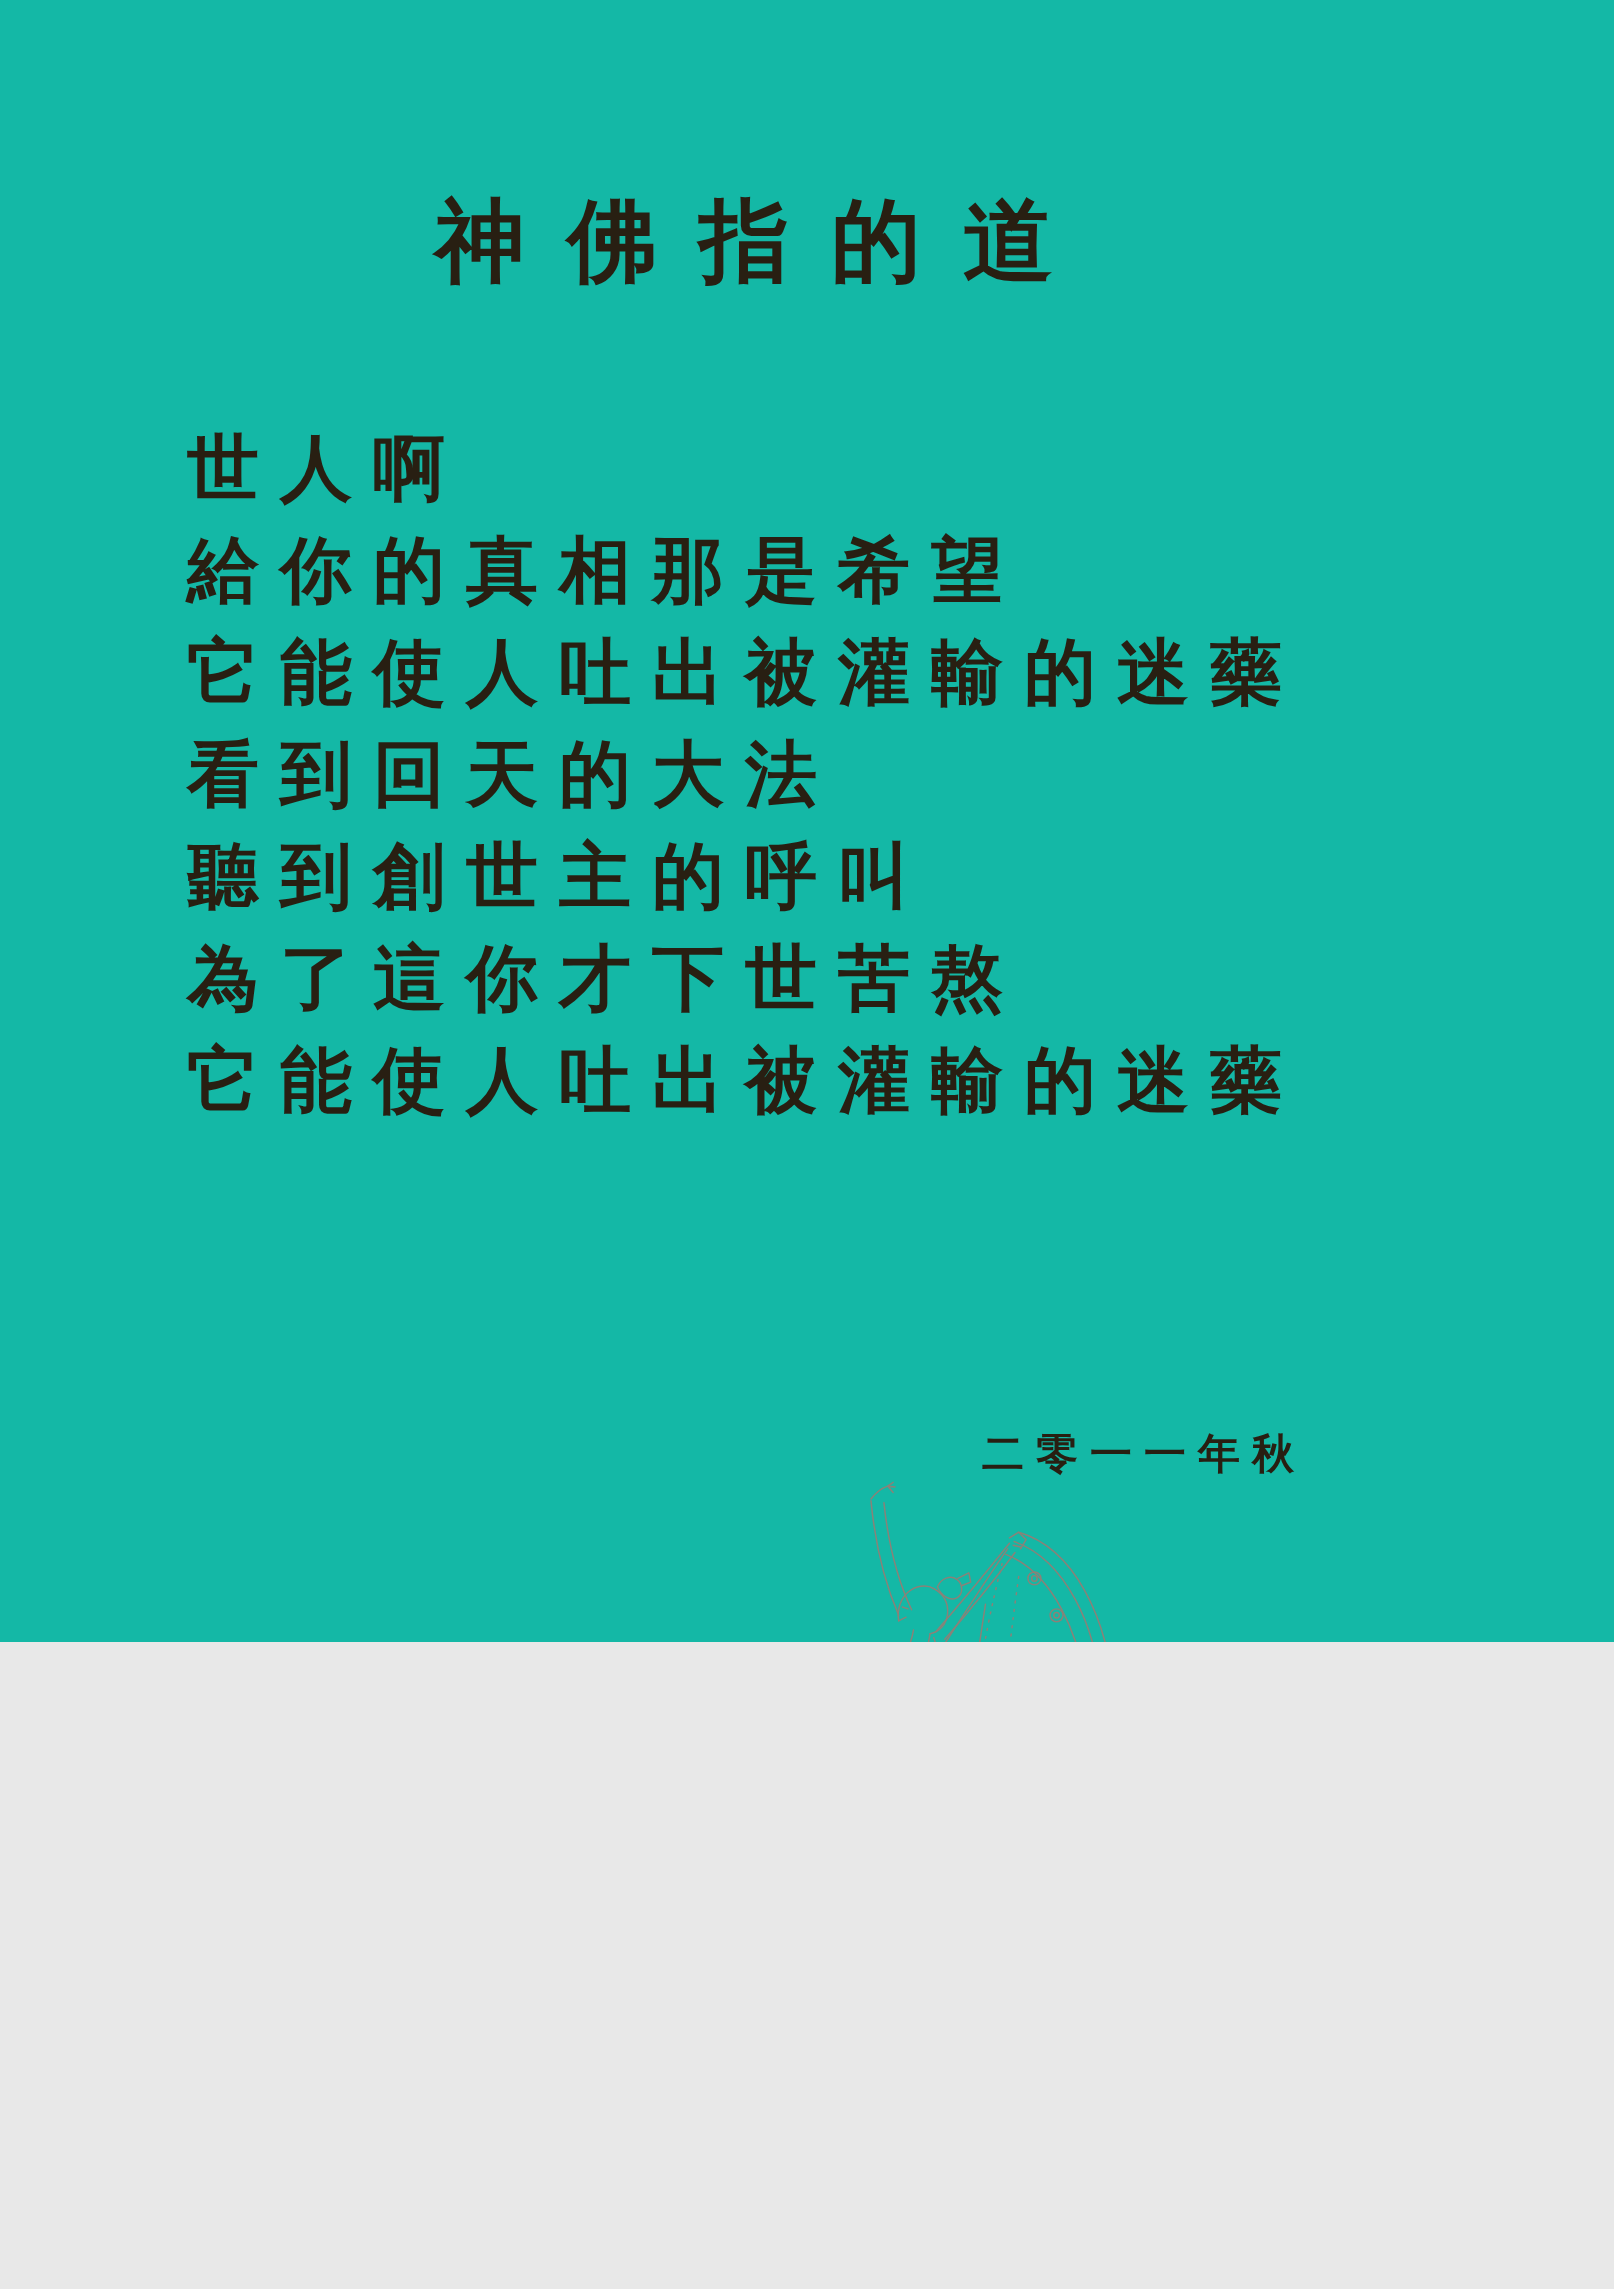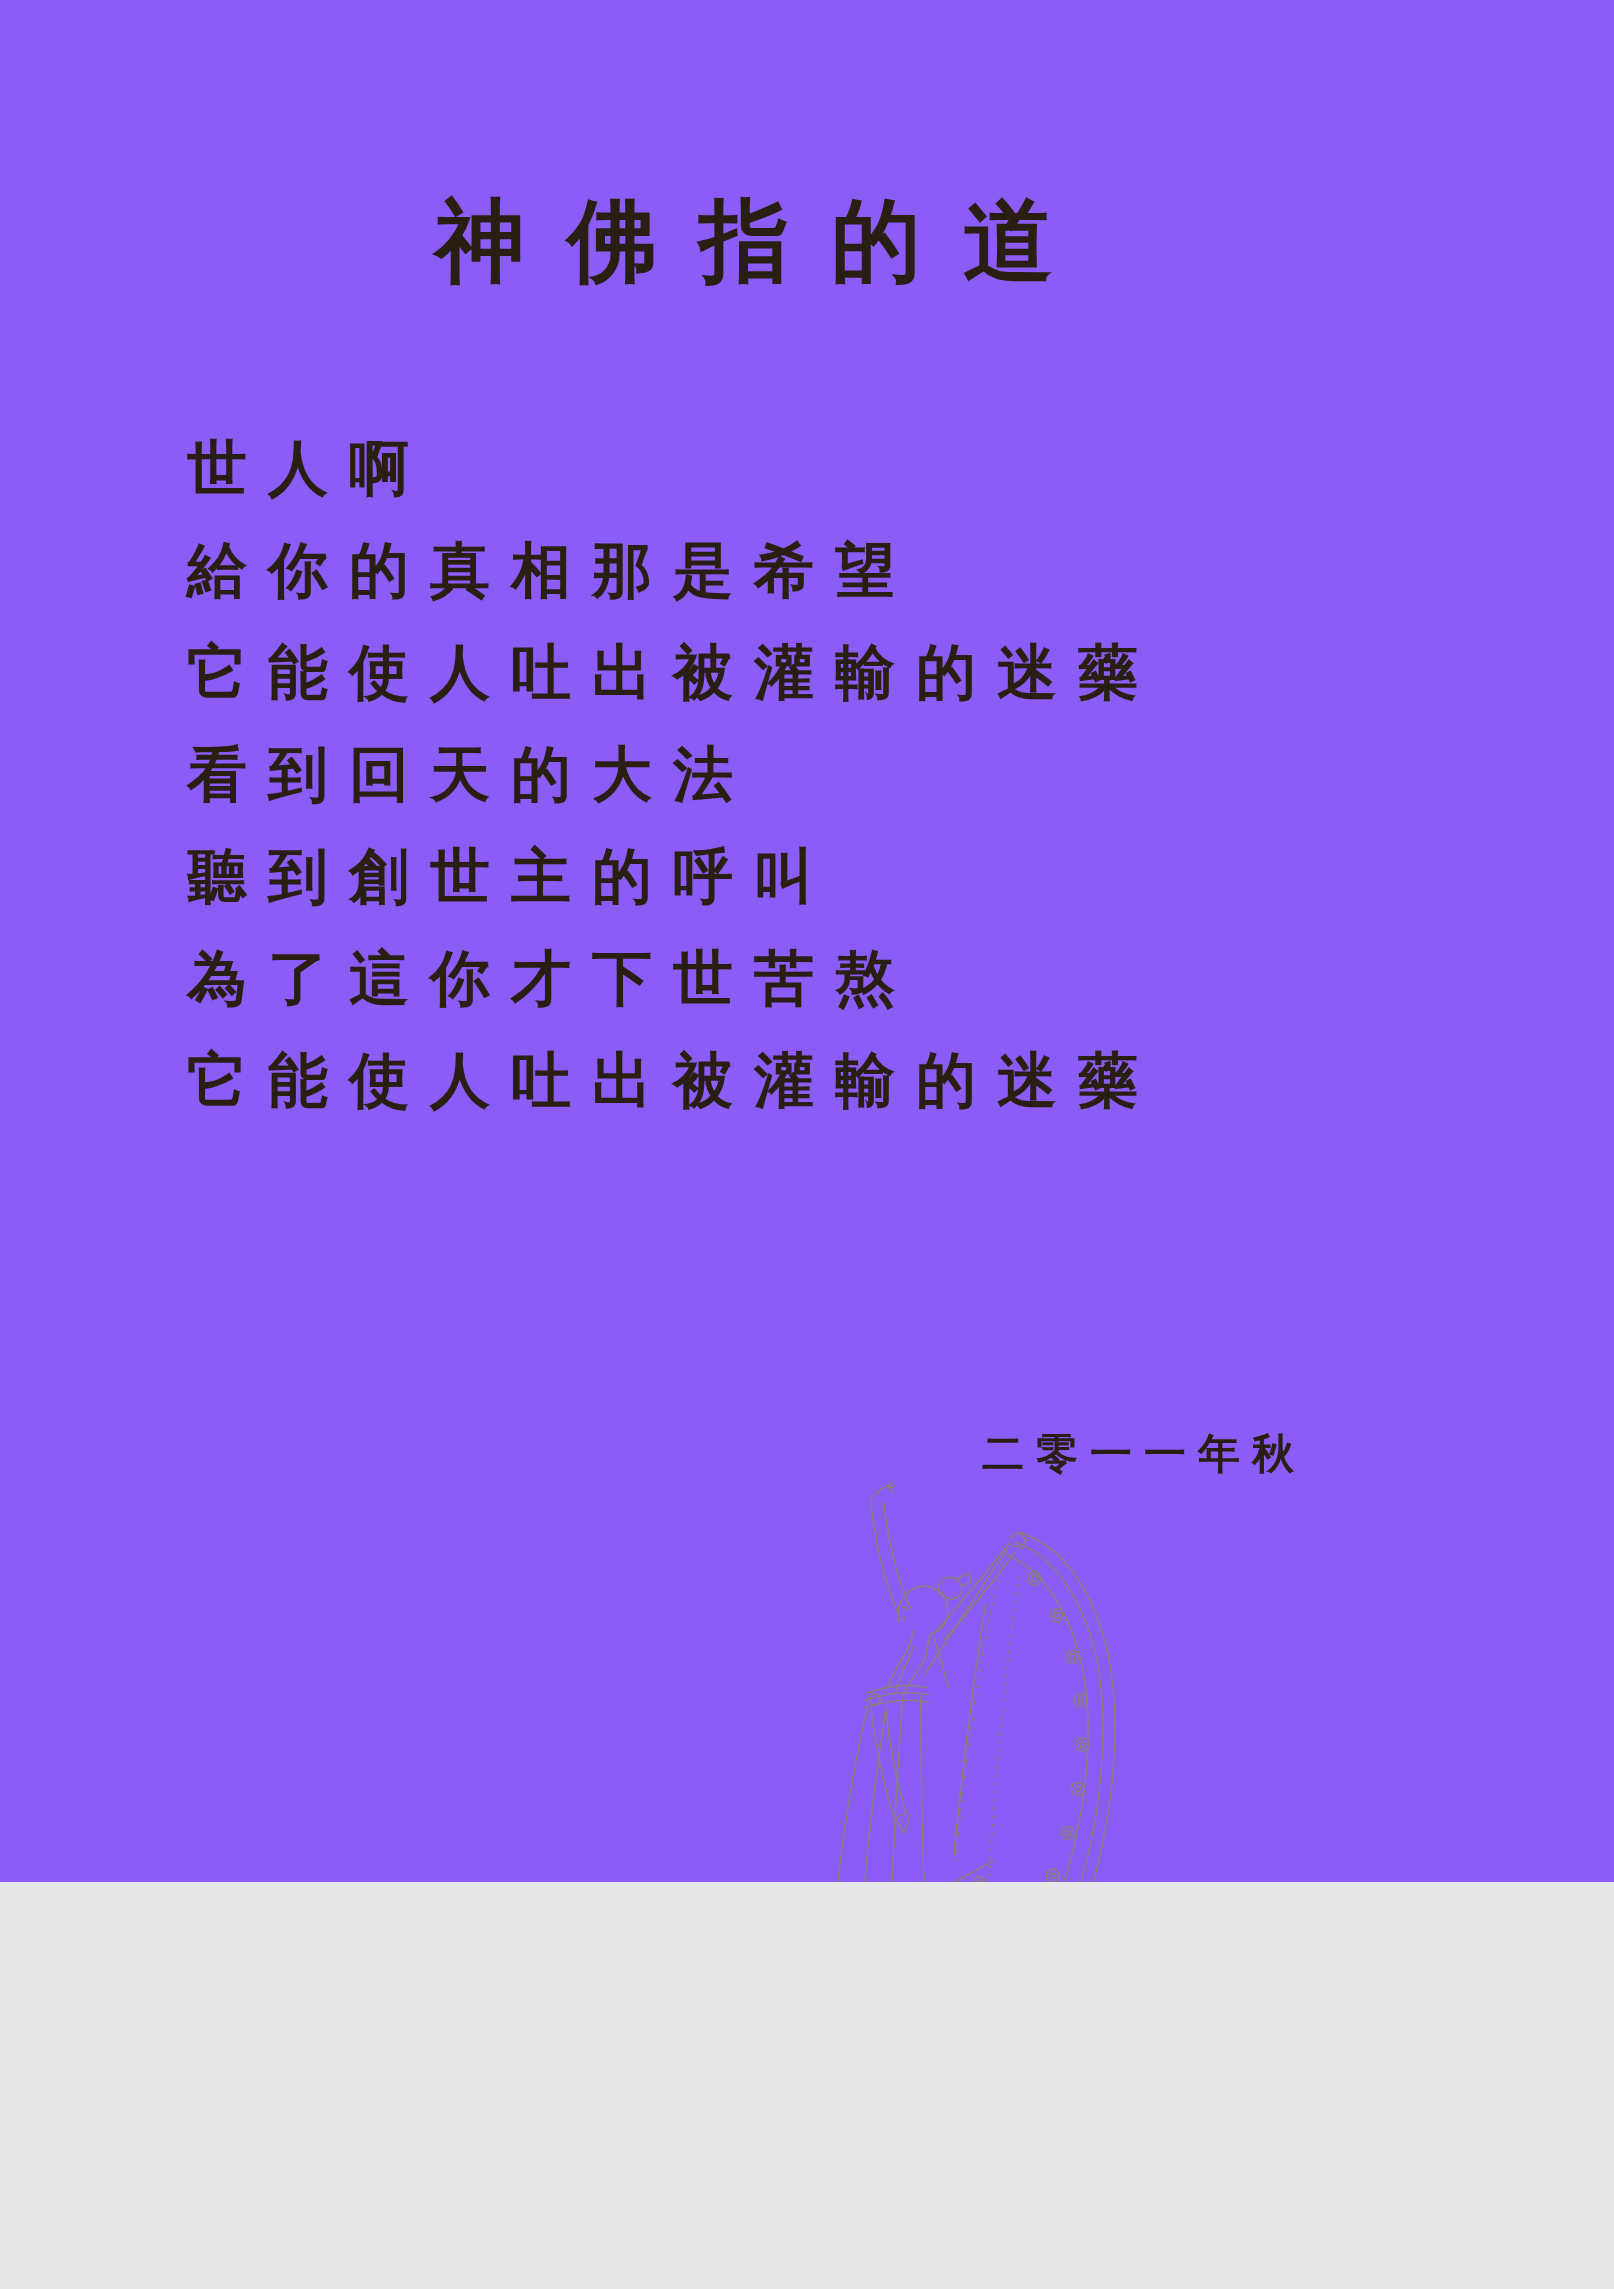--- a/index.html
+++ b/index.html
@@ -1,38 +1,38 @@
 <!DOCTYPE html>
 <html style="font-size:14.8px"><head>
 <meta charset="utf-8">
 <style>
   html,body{margin:0;padding:0;background:#e8e8e8;}
   .page{
     position:relative;
-    width:1614px;height:1882px;
-    background:#8b5cf6;
+    width:1614px;height:1642px;
+    background:#14b8a6;
     overflow:hidden;
     font-family:"DejaVu Sans","Liberation Sans",sans-serif;
     color:#281f12;
   }
   .doc-title{
     position:absolute;
     top:181px;left:0;width:1614px;
     text-align:center;
     font-size:90px;
     font-weight:bold;
     letter-spacing:42px;
     margin-left:-42px; 
     white-space:nowrap;
     color:#281f12;
   }
   .poem{
     position:absolute;
     top:417px;left:187px;
-    font-size:60px;
+    font-size:72px;
     font-weight:bold;
     letter-spacing:21px;
     line-height:102px;
     white-space:nowrap;
     color:#281f12;
   }
   .poem .line{height:102px;}
   .date-line{
     position:absolute;
     top:1426px;left:982px;

